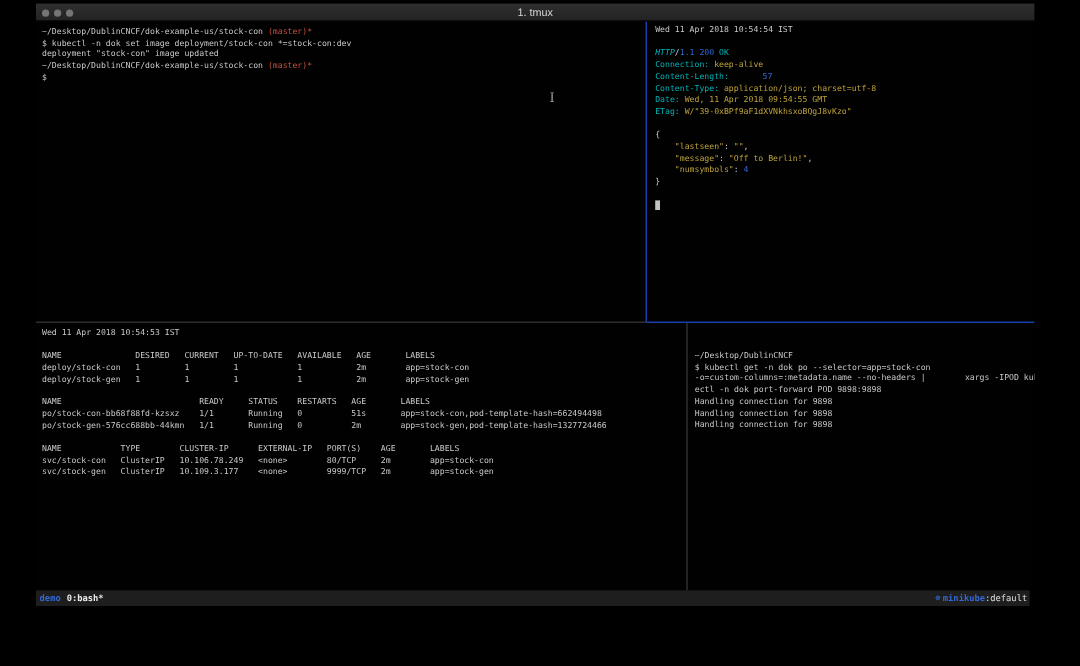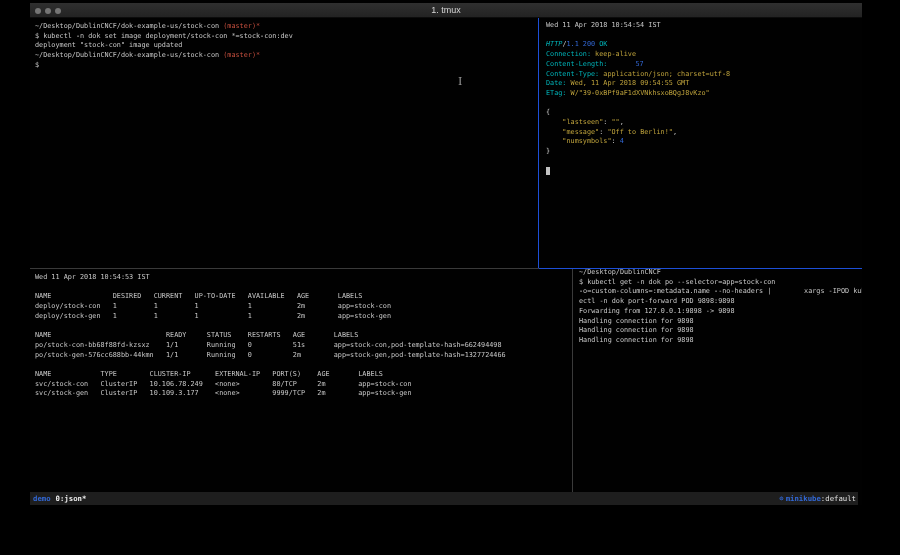--- a/index.html
+++ b/index.html
@@ -17,21 +17,21 @@
             border-bottom:1px solid #0c0c0c;}
   .traffic{position:absolute;left:5px;top:4.5px;display:flex;gap:4px;}
   .light{width:6px;height:6px;border-radius:50%;background:#757575;display:inline-block;}
   .title{position:absolute;left:0;top:0;width:100%;height:15px;line-height:15px;text-align:center;
          font-family:"Liberation Sans",sans-serif;font-size:9px;color:#d6d6d6;}
   .content{position:absolute;left:0;top:15px;width:832px;height:474px;background:var(--terminal-bg);}
   .pane{position:absolute;overflow:hidden;}
   .pane-tl{left:0;top:0;width:508px;height:250px;padding:4px 0 0 5px;}
   .pane-tr{left:509px;top:0;width:323px;height:250px;padding:3px 0 0 7px;}
   .pane-bl{left:0;top:251px;width:542px;height:223px;padding:4px 0 0 5px;}
-  .pane-br{left:543px;top:244px;width:289px;height:223px;padding:6px 0 0 6px;}
+  .pane-br{left:543px;top:268px;width:289px;height:223px;padding:6px 0 0 6px;}
   .line{white-space:pre;font-size:6.8px;line-height:9.7px;color:var(--fg);min-height:9.7px;}
   .cursor-block{display:inline-block;width:4.2px;height:8px;background:#c2c2c2;vertical-align:text-bottom;}
   .divider{position:absolute;}
   .div-v-top{left:508px;top:0;width:1px;height:251px;background:var(--border-active);}
   .div-h-left{left:0;top:250px;width:509px;height:1px;background:var(--border-inactive);}
   .div-h-right{left:509px;top:250px;width:323px;height:1px;background:var(--border-active);}
   .div-v-bottom{left:542px;top:251px;width:1px;height:223px;background:var(--border-inactive);}
   .ibeam{position:absolute;left:428px;top:57px;color:#9a9a9a;
          font-family:"DejaVu Serif",serif;font-size:11px;line-height:13px;}
   .statusbar{position:absolute;left:0;top:489px;width:828px;height:13px;background:var(--statusbar-bg);
@@ -97,37 +97,36 @@
           <div class="line">&nbsp;</div>
           <div class="line"><span style="color: rgb(201, 201, 201);">NAME            TYPE        CLUSTER-IP      EXTERNAL-IP   PORT(S)    AGE       LABELS</span></div>
           <div class="line"><span style="color: rgb(201, 201, 201);">svc/stock-con   ClusterIP   10.106.78.249   &lt;none&gt;        80/TCP     2m        app=stock-con</span></div>
           <div class="line"><span style="color: rgb(201, 201, 201);">svc/stock-gen   ClusterIP   10.109.3.177    &lt;none&gt;        9999/TCP   2m        app=stock-gen</span></div>
         </div>
       <div class="pane pane-br">
           <div class="line"><span style="color: rgb(201, 201, 201);">~/Desktop/DublinCNCF</span></div>
           <div class="line"><span style="color: rgb(201, 201, 201);">$ kubectl get -n dok po --selector=app=stock-con</span></div>
           <div class="line"><span style="color: rgb(201, 201, 201);">-o=custom-columns=:metadata.name --no-headers |        xargs -IPOD kub</span></div>
           <div class="line"><span style="color: rgb(201, 201, 201);">ectl -n dok port-forward POD 9898:9898</span></div>
-          <div class="line"><span style="color: rgb(201, 201, 201);">Forwarding from 127.0.0.1:9898 -&gt; 9898</span></div>
           <div class="line"><span style="color: rgb(201, 201, 201);">Handling connection for 9898</span></div>
           <div class="line"><span style="color: rgb(201, 201, 201);">Handling connection for 9898</span></div>
           <div class="line"><span style="color: rgb(201, 201, 201);">Handling connection for 9898</span></div>
         </div>
 
       <div class="divider div-v-top"></div>
       <div class="divider div-h-left"></div>
       <div class="divider div-h-right"></div>
       <div class="divider div-v-bottom"></div>
 
       <div class="ibeam">I</div>
     </div>
 
     <div class="statusbar">
       <span class="session">demo</span>
-      <span class="winlabel">0:json*</span>
+      <span class="winlabel">0:bash*</span>
       <span class="sb-spacer"></span>
       <span class="kicon">☸</span>
       <span class="kctx">minikube</span>
       <span class="kns">:default</span>
     </div>
 
   </div>
 </div>
 
 </body></html>

